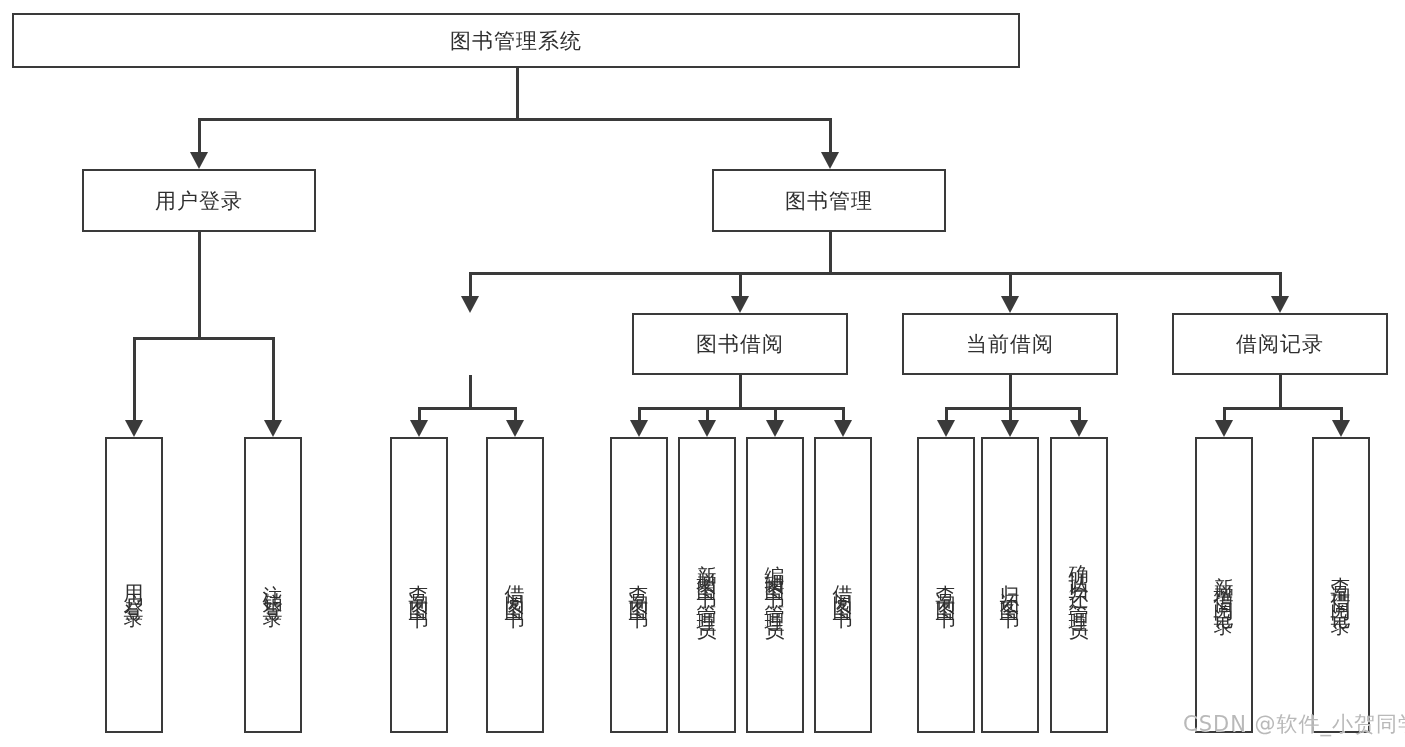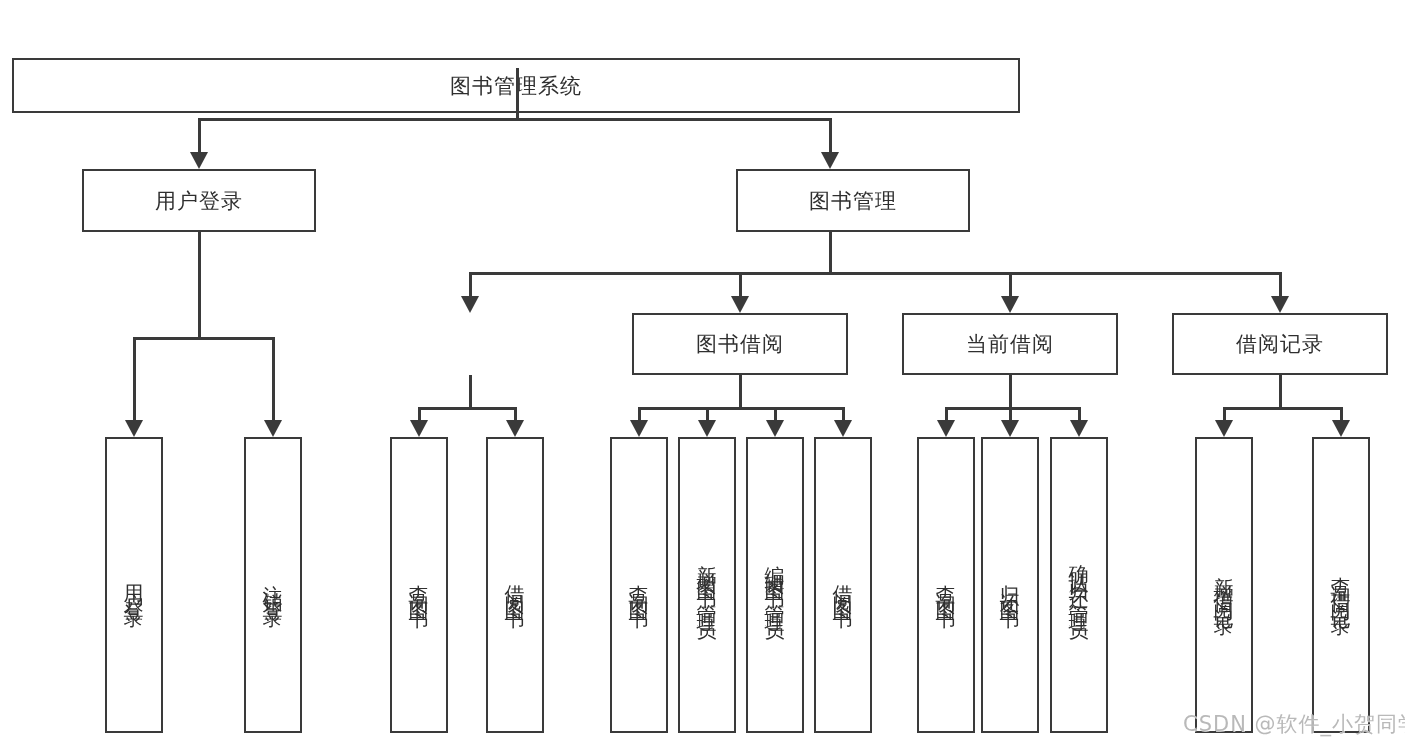--- a/index.html
+++ b/index.html
@@ -66,35 +66,35 @@
     white-space:nowrap;
     z-index:5;
     text-shadow:1px 1px 0 rgba(255,255,255,.7);
   }
 </style>
 </head>
 <body>
 
 <div class="canvas">
 
-  <div class="node" style="left:12px;top:13px;width:1008px;height:55px;margin-top:45px;">
+  <div class="node" style="left:12px;top:13px;width:1008px;height:55px;">
     <span>图书管理系统</span>
   </div>
 
   <div class="line" style="left:515.5px;top:68px;width:3px;height:50px;"></div>
   <div class="line" style="left:197.5px;top:118px;width:634px;height:3px;"></div>
   <div class="line" style="left:197.5px;top:118px;width:3px;height:34px;"></div>
   <div class="arrow" style="left:190px;top:152px;"></div>
   <div class="line" style="left:828.5px;top:118px;width:3px;height:34px;"></div>
   <div class="arrow" style="left:821px;top:152px;"></div>
 
   <div class="node" style="left:82px;top:169px;width:234px;height:63px;">
     <span>用户登录</span>
   </div>
-  <div class="node" style="left:712px;top:169px;width:234px;height:63px;margin-left:24px;">
+  <div class="node" style="left:712px;top:169px;width:234px;height:63px;">
     <span>图书管理</span>
   </div>
 
   <div class="line" style="left:197.5px;top:232px;width:3px;height:105px;"></div>
   <div class="line" style="left:132.5px;top:337px;width:142px;height:3px;"></div>
   <div class="line" style="left:132.5px;top:337px;width:3px;height:83px;"></div>
   <div class="arrow" style="left:125px;top:420px;"></div>
   <div class="line" style="left:271.5px;top:337px;width:3px;height:83px;"></div>
   <div class="arrow" style="left:264px;top:420px;"></div>
 

